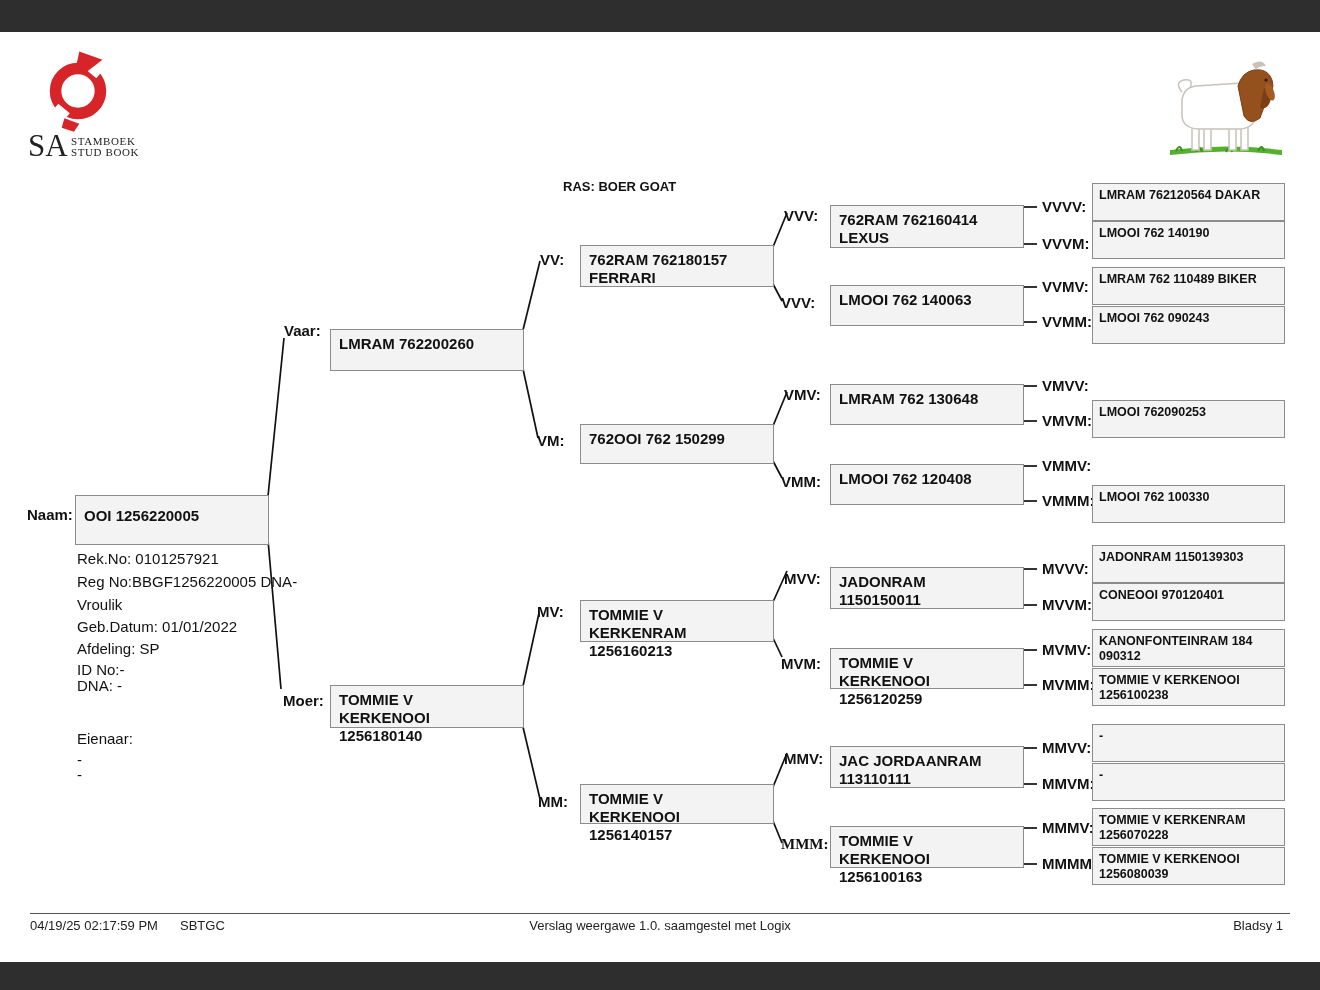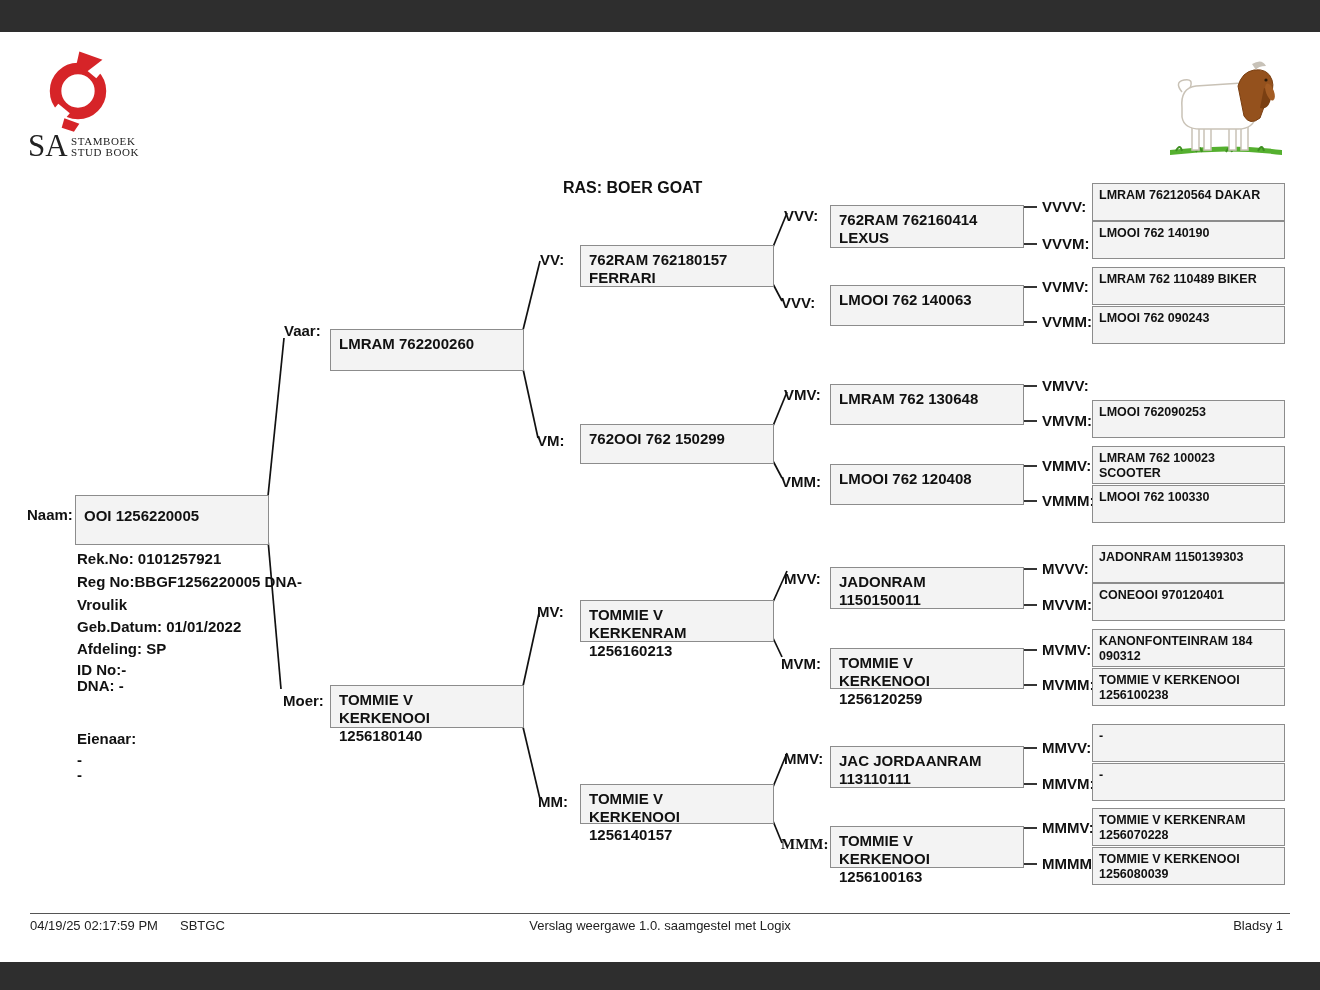--- a/index.html
+++ b/index.html
@@ -11,33 +11,33 @@
 
   
   .titlebox{position:absolute;left:168px;top:58px;width:986px;height:56px;
             background:#d3d3d3;border:2px solid #3a3a3a;text-align:center;}
   .title{font-size:30px;font-weight:bold;margin-top:2px;letter-spacing:0.5px;}
   .subtitle{font-size:15px;font-style:italic;margin-top:0px;}
   .logo-sa{position:absolute;left:28px;top:128px;font-family:"Liberation Serif",serif;
            font-size:31px;color:#222;}
   .logo-org{position:absolute;left:71px;top:136px;font-family:"Liberation Serif",serif;
             font-size:11px;line-height:11px;letter-spacing:0.6px;color:#222;}
-  .breed{position:absolute;left:563px;top:179px;font-size:16px;font-weight:bold;}
+  .breed{position:absolute;left:563px;top:179px;font-size:13px;font-weight:bold;}
 
   
   .pbox{position:absolute;background:#f3f3f3;border:1px solid #8c8c8c;
         font-size:15px;font-weight:bold;line-height:18px;padding:5px 8px;
         width:176px;white-space:pre-line;}
   .plabel{position:absolute;font-size:15px;font-weight:bold;white-space:nowrap;}
   .pbox4{position:absolute;background:#f3f3f3;border:1px solid #8c8c8c;
          font-size:12.5px;font-weight:bold;line-height:15px;padding:4px 6px;
          width:179px;height:28px;white-space:pre-line;}
 
   
-  .infoline{position:absolute;left:77px;font-size:15px;font-weight:bold;white-space:nowrap;text-align:center;}
+  .infoline{position:absolute;left:77px;font-size:15px;font-weight:normal;white-space:nowrap;text-align:center;}
 
   .connectors{position:absolute;left:0;top:0;pointer-events:none;}
   .footline{position:absolute;left:30px;top:913px;width:1260px;border-top:1px solid #555;}
   .foot{position:absolute;top:918px;font-size:13px;color:#222;white-space:nowrap;}
 </style>
 </head>
 <body>
 
 <div class="page">
 
@@ -185,22 +185,20 @@
   <div class="plabel" style="left:1042px;top:739px;">MMVV:</div>
   <div class="plabel" style="left:1042px;top:775px;">MMVM:</div>
   <div class="plabel" style="left:1042px;top:819px;">MMMV:</div>
   <div class="plabel" style="left:1042px;top:855px;">MMMM:</div>
 
   <div class="pbox4" style="left:1092px;top:183px;">LMRAM 762120564  DAKAR</div>
   <div class="pbox4" style="left:1092px;top:221px;">LMOOI 762 140190</div>
   <div class="pbox4" style="left:1092px;top:267px;">LMRAM 762 110489 BIKER</div>
   <div class="pbox4" style="left:1092px;top:306px;">LMOOI 762 090243</div>
   <div class="pbox4" style="left:1092px;top:400px;">LMOOI 762090253</div>
-  <div class="pbox4" style="left:1092px;top:446px;">LMRAM 762 100023
-SCOOTER</div>
   <div class="pbox4" style="left:1092px;top:485px;">LMOOI 762 100330</div>
   <div class="pbox4" style="left:1092px;top:545px;">JADONRAM 1150139303</div>
   <div class="pbox4" style="left:1092px;top:583px;">CONEOOI 970120401</div>
   <div class="pbox4" style="left:1092px;top:629px;">KANONFONTEINRAM 184
 090312</div>
   <div class="pbox4" style="left:1092px;top:668px;">TOMMIE V KERKENOOI
 1256100238</div>
   <div class="pbox4" style="left:1092px;top:724px;">-</div>
   <div class="pbox4" style="left:1092px;top:763px;">-</div>
   <div class="pbox4" style="left:1092px;top:808px;">TOMMIE V KERKENRAM

